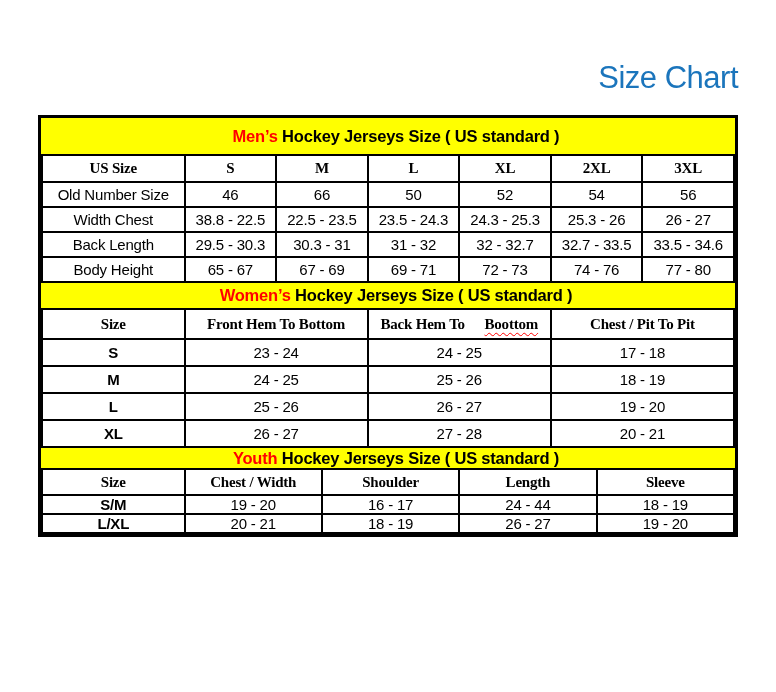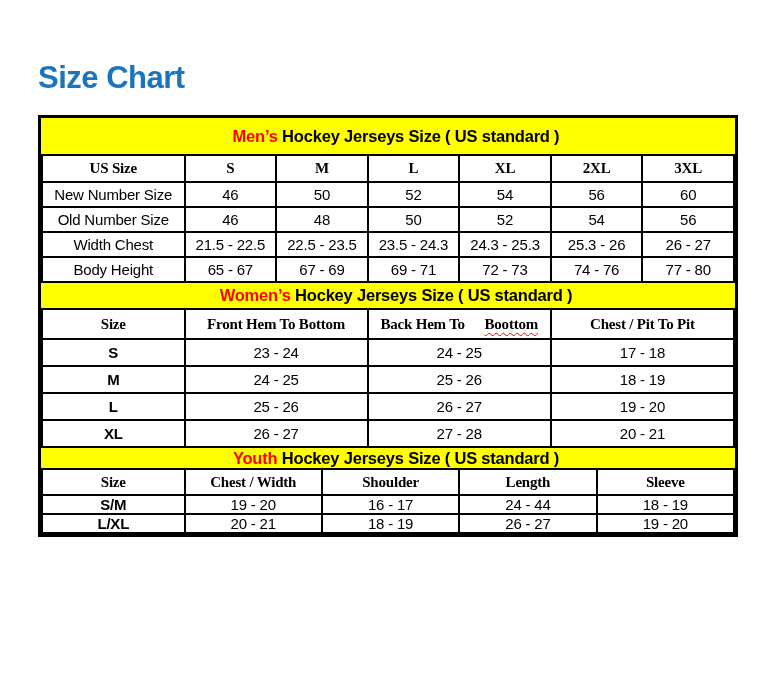--- a/index.html
+++ b/index.html
@@ -12,23 +12,23 @@
   html, body {
     margin: 0; padding: 0;
     width: 776px; height: 692px;
     background: #ffffff;
     font-family: "Liberation Sans", sans-serif;
     color: var(--text-black);
   }
   .page-title {
     margin: 60px 38px 0 38px;
     width: 700px;
-    text-align: left;
+    text-align: right;
     font-size: 31px;
-    font-weight: bold;
+    font-weight: normal;
     color: var(--title-blue);
     letter-spacing: -0.5px;
   }
   .frame {
     margin: 19px 0 0 38px;
     width: 700px;
     border: 3px solid #000;
   }
   .band {
     display: flex;
@@ -103,45 +103,45 @@
           <th>S</th>
           <th>M</th>
           <th>L</th>
           <th>XL</th>
           <th>2XL</th>
           <th>3XL</th>
         </tr>
       </thead>
       <tbody>
         <tr>
-          <td>New Number Size</td>
+          <td>Old Number Size</td>
           <td>46</td>
+          <td>66</td>
           <td>50</td>
           <td>52</td>
           <td>54</td>
           <td>56</td>
-          <td>60</td>
-        </tr>
-        <tr>
-          <td>Old Number Size</td>
-          <td>46</td>
-          <td>48</td>
-          <td>50</td>
-          <td>52</td>
-          <td>54</td>
-          <td>56</td>
         </tr>
         <tr>
           <td>Width Chest</td>
-          <td>21.5 - 22.5</td>
+          <td>38.8 - 22.5</td>
           <td>22.5 - 23.5</td>
           <td>23.5 - 24.3</td>
           <td>24.3 - 25.3</td>
           <td>25.3 - 26</td>
           <td>26 - 27</td>
+        </tr>
+        <tr>
+          <td>Back Length</td>
+          <td>29.5 - 30.3</td>
+          <td>30.3 - 31</td>
+          <td>31 - 32</td>
+          <td>32 - 32.7</td>
+          <td>32.7 - 33.5</td>
+          <td>33.5 - 34.6</td>
         </tr>
         <tr>
           <td>Body Height</td>
           <td>65 - 67</td>
           <td>67 - 69</td>
           <td>69 - 71</td>
           <td>72 - 73</td>
           <td>74 - 76</td>
           <td>77 - 80</td>
         </tr>

